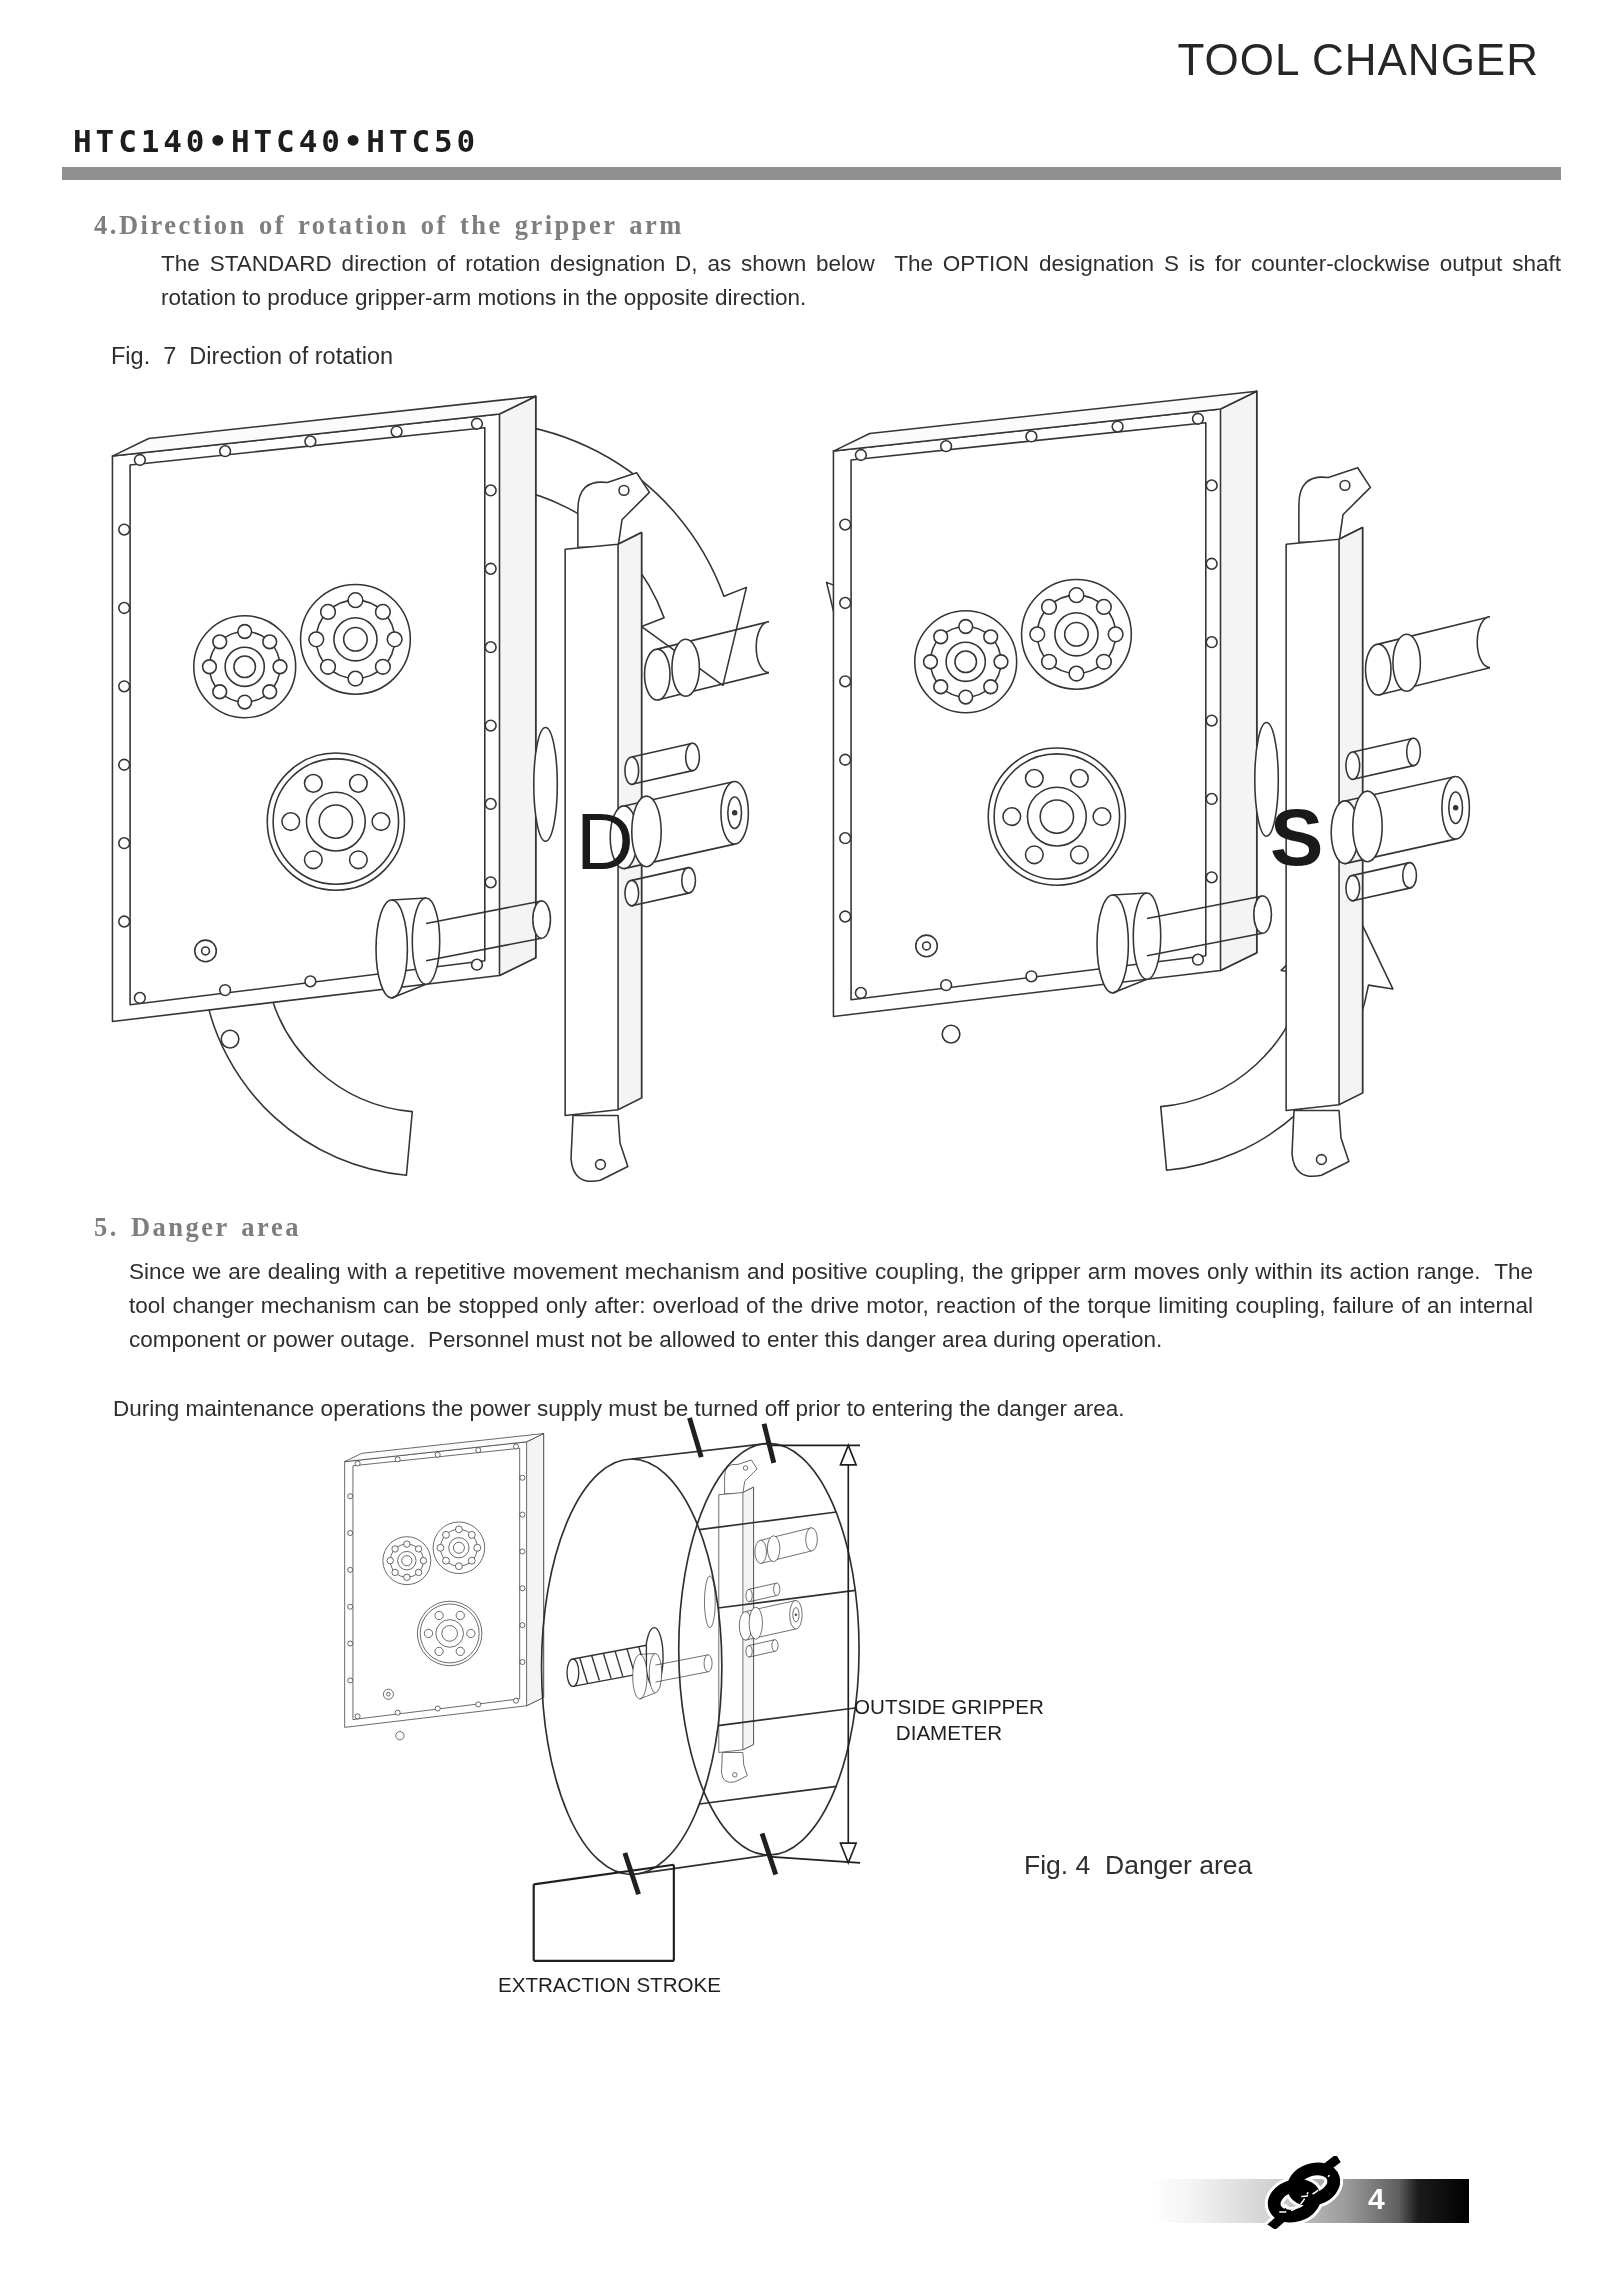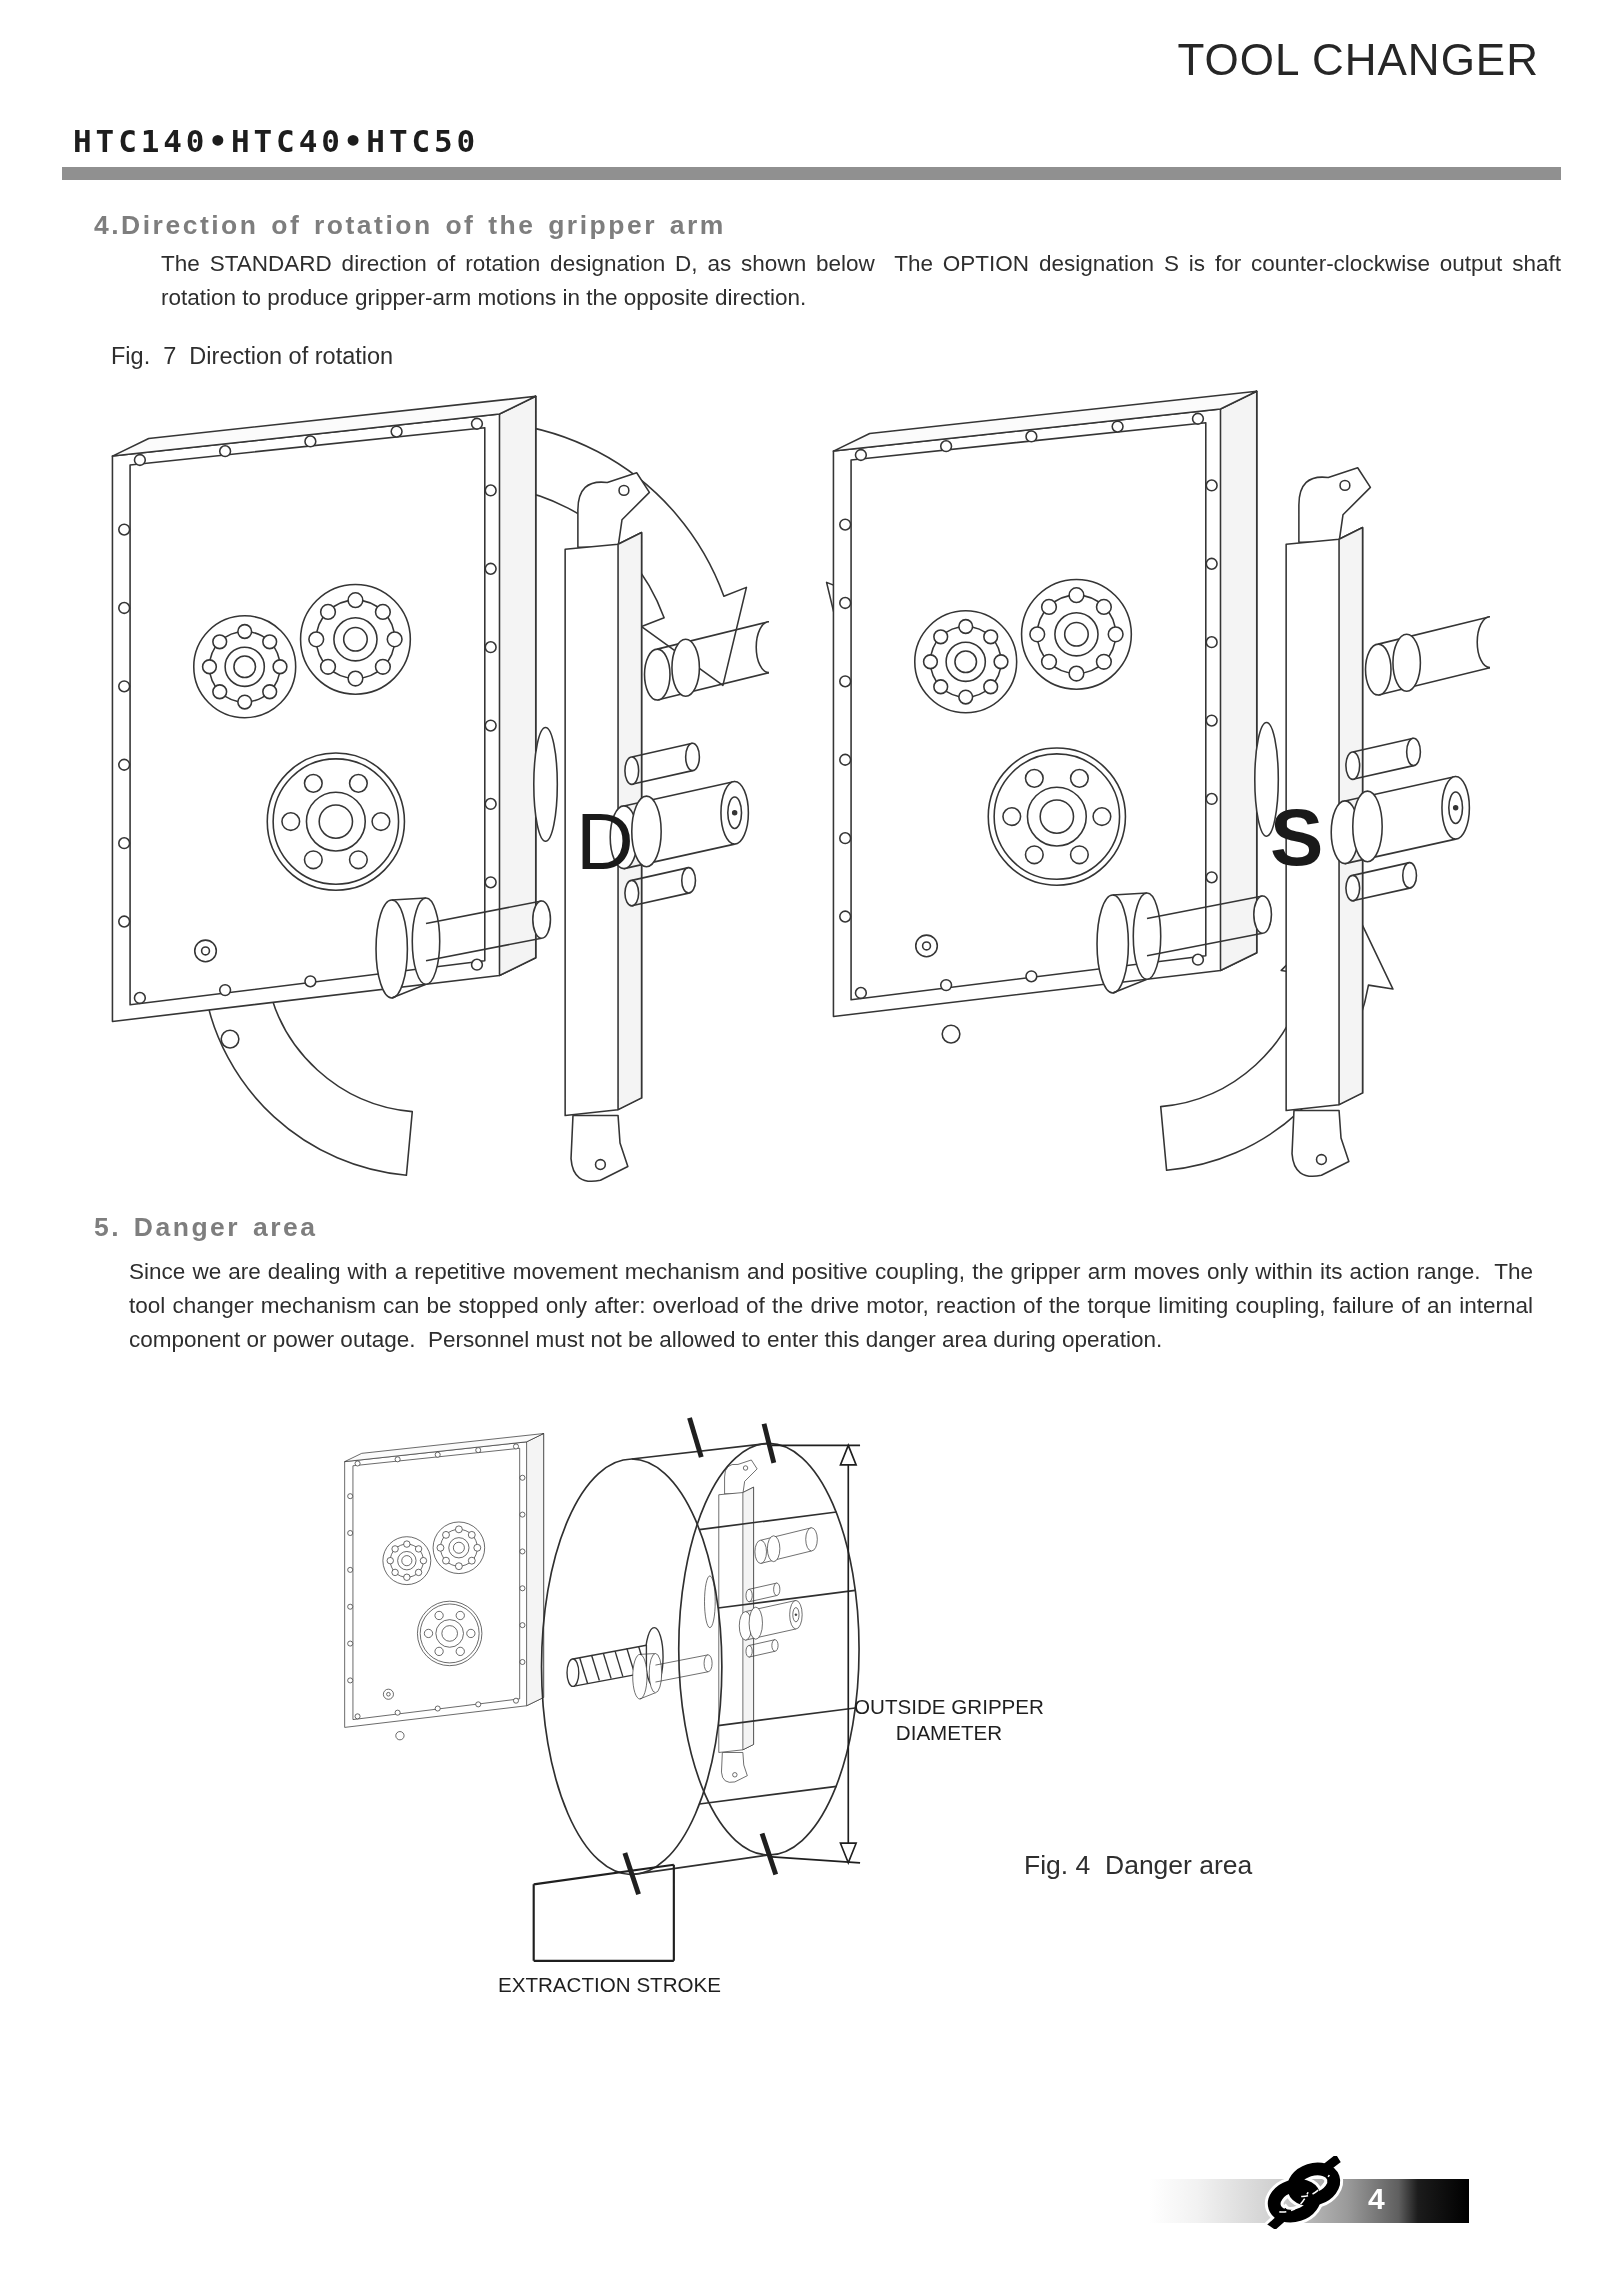--- a/index.html
+++ b/index.html
@@ -4,21 +4,21 @@
 <style>
   * { margin:0; padding:0; box-sizing:border-box; }
   body { background:#e8e8e8; font-family:"Liberation Sans", sans-serif; }
   .page { position:relative; width:1621px; height:2293px; background:#ffffff; margin:0 auto; overflow:hidden; color:#2b2b2b; }
 
   .doc-title { position:absolute; top:35px; right:82px; font-size:44px; letter-spacing:1px; color:#262626; }
   .models-line { position:absolute; top:123px; left:73px; font-size:31px; letter-spacing:3.9px; color:#1d1d1d;
                  font-family:"DejaVu Sans Mono", monospace; font-weight:bold; }
   .models-bar { position:absolute; top:167px; left:62px; width:1499px; height:12.7px; background:#909090; }
 
-  .sec-heading { position:absolute; font-weight:bold; color:#7e7e7e; font-size:26.5px; letter-spacing:2.5px; word-spacing:2.9px; }
+  .sec-heading { position:absolute; font-weight:bold; color:#7e7e7e; font-size:26.5px; letter-spacing:2.5px; word-spacing:2.9px;font-family:Liberation Serif, serif; }
   .sec4-heading { top:210px; left:94px; }
   .sec5-heading { top:1212px; left:94px; }
 
   .body-text { position:absolute; font-size:22.5px; line-height:34px; color:#2e2e2e; text-align:justify; white-space:pre-wrap; }
   .sec4-body { top:247px; left:113px; width:1400px;margin-left:48px; }
   .sec5-body { top:1255px; left:129px; width:1404px; }
   .sec5-body2 { top:1392px; left:113px; width:1404px; text-align:left; }
 
   .caption { position:absolute; color:#2e2e2e; white-space:pre-wrap; }
   .fig3-caption { top:343px; left:111px; font-size:23.5px; }
@@ -190,20 +190,21 @@
     <use href="#tc-plate"></use>
     <use href="#tc-arm"></use>
     <use href="#tc-shafts"></use>
   </svg>
 
   <div class="rot-label label-d">D</div>
   <div class="rot-label label-s">S</div>
 
   <div class="sec-heading sec5-heading">5. Danger area</div>
   <div class="body-text sec5-body">Since we are dealing with a repetitive movement mechanism and positive coupling, the gripper arm moves only within its action range.  The tool changer mechanism can be stopped only after: overload of the drive motor, reaction of the torque limiting coupling, failure of an internal component or power outage.  Personnel must not be allowed to enter this danger area during operation.</div>
+  <div class="body-text sec5-body2">During maintenance operations the power supply must be turned off prior to entering the danger area.</div>
 
   <svg class="fig-svg fig4" viewBox="0 0 700 620">
     <use href="#tc-plate" transform="translate(8,16) scale(0.47)"></use>
     <g stroke="#353535" stroke-width="1.4" fill="#ffffff" stroke-linejoin="round">
       <ellipse cx="338" cy="260" rx="9" ry="30"></ellipse>
       <polygon points="255,262 330,248 330,276 255,290"></polygon>
       <line x1="262" y1="261" x2="270" y2="287"></line>
         <line x1="274" y1="258" x2="282" y2="284"></line>
       <line x1="286" y1="256" x2="294" y2="282"></line>
         <line x1="298" y1="254" x2="306" y2="280"></line>

